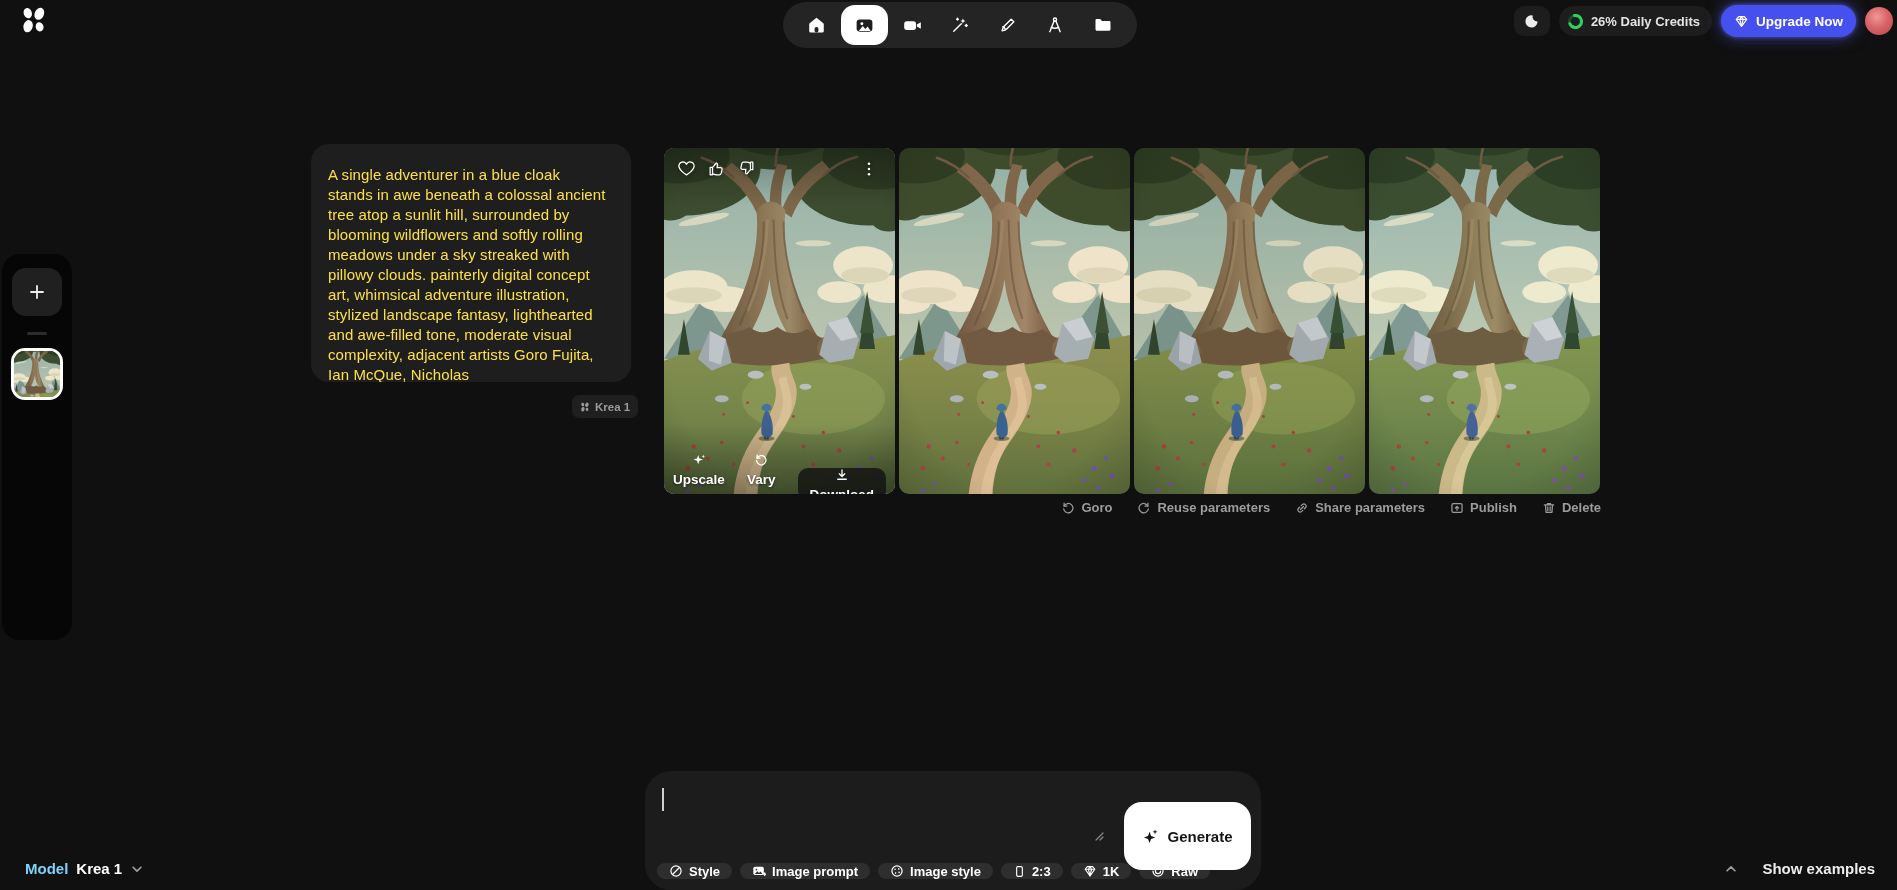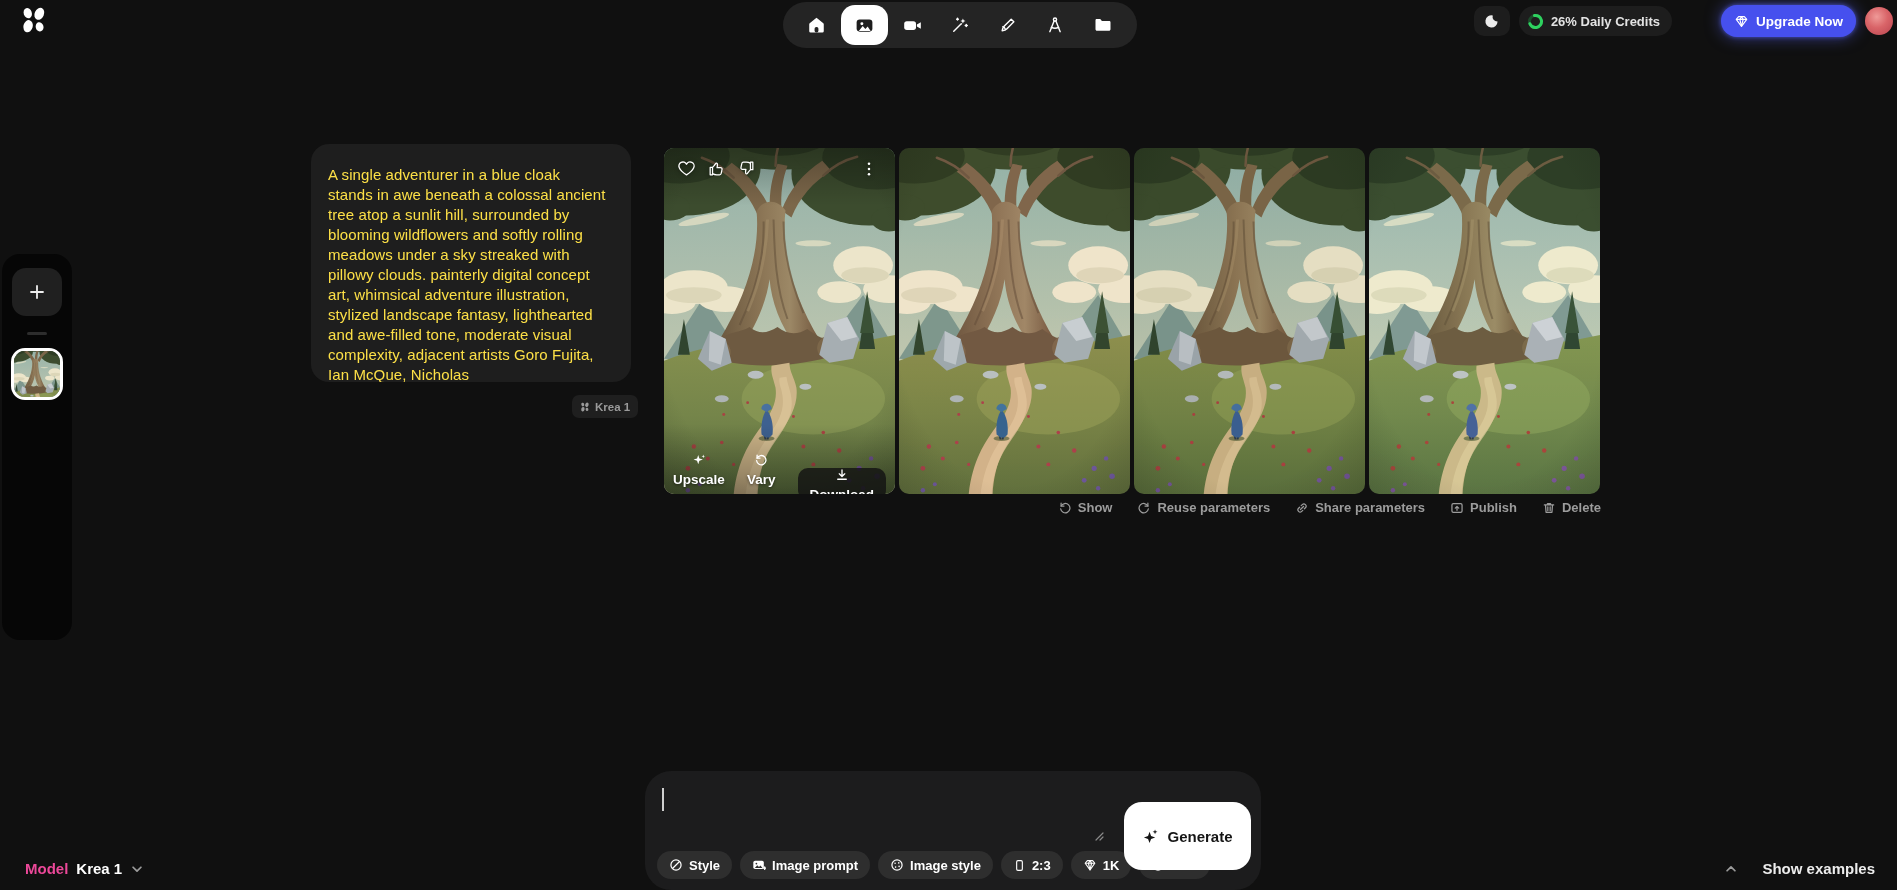--- a/index.html
+++ b/index.html
@@ -29,21 +29,20 @@
   .credits-pill {
     height:30px; background:#1d1d1d; border-radius:15px;
     display:flex; align-items:center; gap:7px; padding:0 12px 0 8px;
     font-size:13px; font-weight:700; color:#e3e3e3;
   }
   .upgrade-btn {
     height:32px; border-radius:16px; padding:0 13px;
     background:#4650ee; display:flex; align-items:center; gap:7px;
     font-size:13.5px; font-weight:700; color:#fff;
     box-shadow:0 0 16px rgba(92,104,255,.55), 0 0 4px rgba(92,104,255,.6);
-    margin-left:40px;
   }
   .avatar {
     width:28px; height:28px; border-radius:50%;
     background:radial-gradient(circle at 42% 35%, #ef9a98 0%, #d96468 45%, #b8444f 100%);
   }
 
   
   .sidebar {
     left:2px; top:254px; width:70px; height:386px;
     background:#060606; border-radius:18px;
@@ -102,33 +101,33 @@
   .composer textarea {
     position:absolute; left:18px; top:14px; width:440px; height:56px;
     background:transparent; border:none; outline:none; resize:none;
     font-family:inherit; font-size:17px; color:#eee;
   }
   .composer textarea::placeholder { color:#8b8b8b; }
   .caret { position:absolute; left:17px; top:17px; width:1.5px; height:23px; background:#cfcfcf; }
   .resize-glyph { position:absolute; left:449px; top:60px; color:#777; }
   .chips { position:absolute; left:12px; bottom:11px; display:flex; gap:8px; }
   .chip {
-    height:28px; background:#2e2e2e; border-radius:15px; padding:0 12px;
+    height:16px; background:#2e2e2e; border-radius:15px; padding:0 12px;
     display:flex; align-items:center; gap:6px; font-size:13px; font-weight:700; color:#fff;
   }
   .generate-btn {
     position:absolute; right:11px; bottom:20px; width:127px; height:68px;
     background:#fff; color:#151515; border-radius:18px;
     display:flex; align-items:center; justify-content:center; gap:8px;
     font-size:15px; font-weight:700;
   }
 
   
   .model-select { left:25px; bottom:13px; display:flex; align-items:center; gap:8px; font-size:15px; font-weight:700; }
-  .model-select .lbl { color:#ec4899; }
+  .model-select .lbl { color:#7dd3fc; }
   .model-select .val { color:#fff; }
   .show-examples { right:22px; bottom:13px; display:flex; align-items:center; gap:24px;
     font-size:15px; font-weight:700; color:#ececec; }
 </style>
 </head>
 <body>
 
 <svg width="0" height="0" style="position:absolute" aria-hidden="true">
   <defs>
     <linearGradient id="sky" x1="0" y1="0" x2="0" y2="1">
@@ -479,21 +478,21 @@
 </div>
 
 <div class="abs batch-actions">
   <button>
     <span>
         <svg class="ic" viewBox="0 0 18 18" width="14" height="14" stroke="#9c9c9c" stroke-width="1.6" fill="none" stroke-linecap="round">
           <path d="M4 6.5A6 6 0 1 1 3.4 10"></path>
           <path d="M4 2.8v3.7h3.7"></path>
         </svg>
       </span>
-    <span>Show</span>
+    <span>Goro</span>
   </button>
   <button>
     <span>
         <svg class="ic" viewBox="0 0 18 18" width="14" height="14" stroke="#9c9c9c" stroke-width="1.6" fill="none" stroke-linecap="round">
           <path d="M14 6.5A6 6 0 1 0 14.6 10"></path>
           <path d="M14 2.8v3.7h-3.7"></path>
         </svg>
       </span>
     <span>Reuse parameters</span>
   </button>

